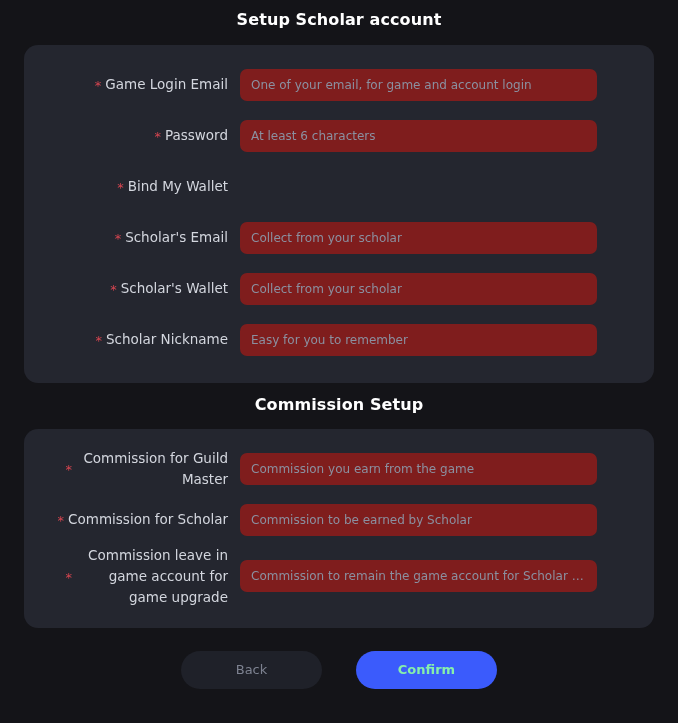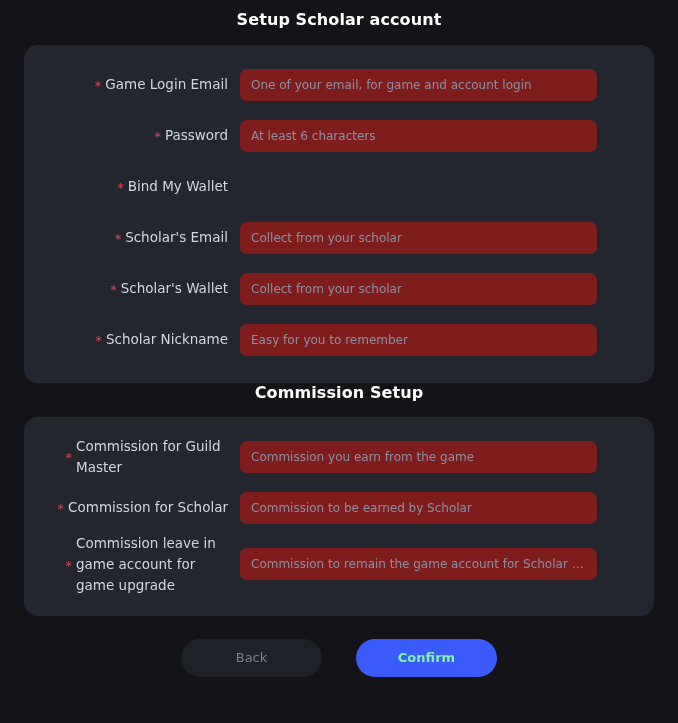--- a/index.html
+++ b/index.html
@@ -27,21 +27,21 @@
 
   
   .section-title {
     text-align: center;
     font-size: 16px;
     font-weight: bold;
     color: #ffffff;
     letter-spacing: 0.1px;
   }
   #title-setup  { padding-top: 10px; }
-  #title-commission { }
+  #title-commission { padding-top: 12px; }
 
   
   .card {
     margin: 0 24px;
     background: #24262f;
     border-radius: 14px;
   }
   #card-scholar {
     margin-top: 16px;
     padding: 14px 24px 18px 24px;
@@ -74,21 +74,21 @@
     flex: 0 0 auto;
     margin-right: 4px;
     position: relative;
     top: 1px;
   }
 
   .field-label {
     font-size: 13.5px;
     color: #d3d6de;
     line-height: 1.55;
-    text-align: left;
+    text-align: right;
     font-weight: 400;
   }
   .field-label.two-line { max-width: 152px; }
 
   
   .input-box {
     flex: 1 1 auto;
     height: 32px;
     background: #7f1d1d;
     border: none;

